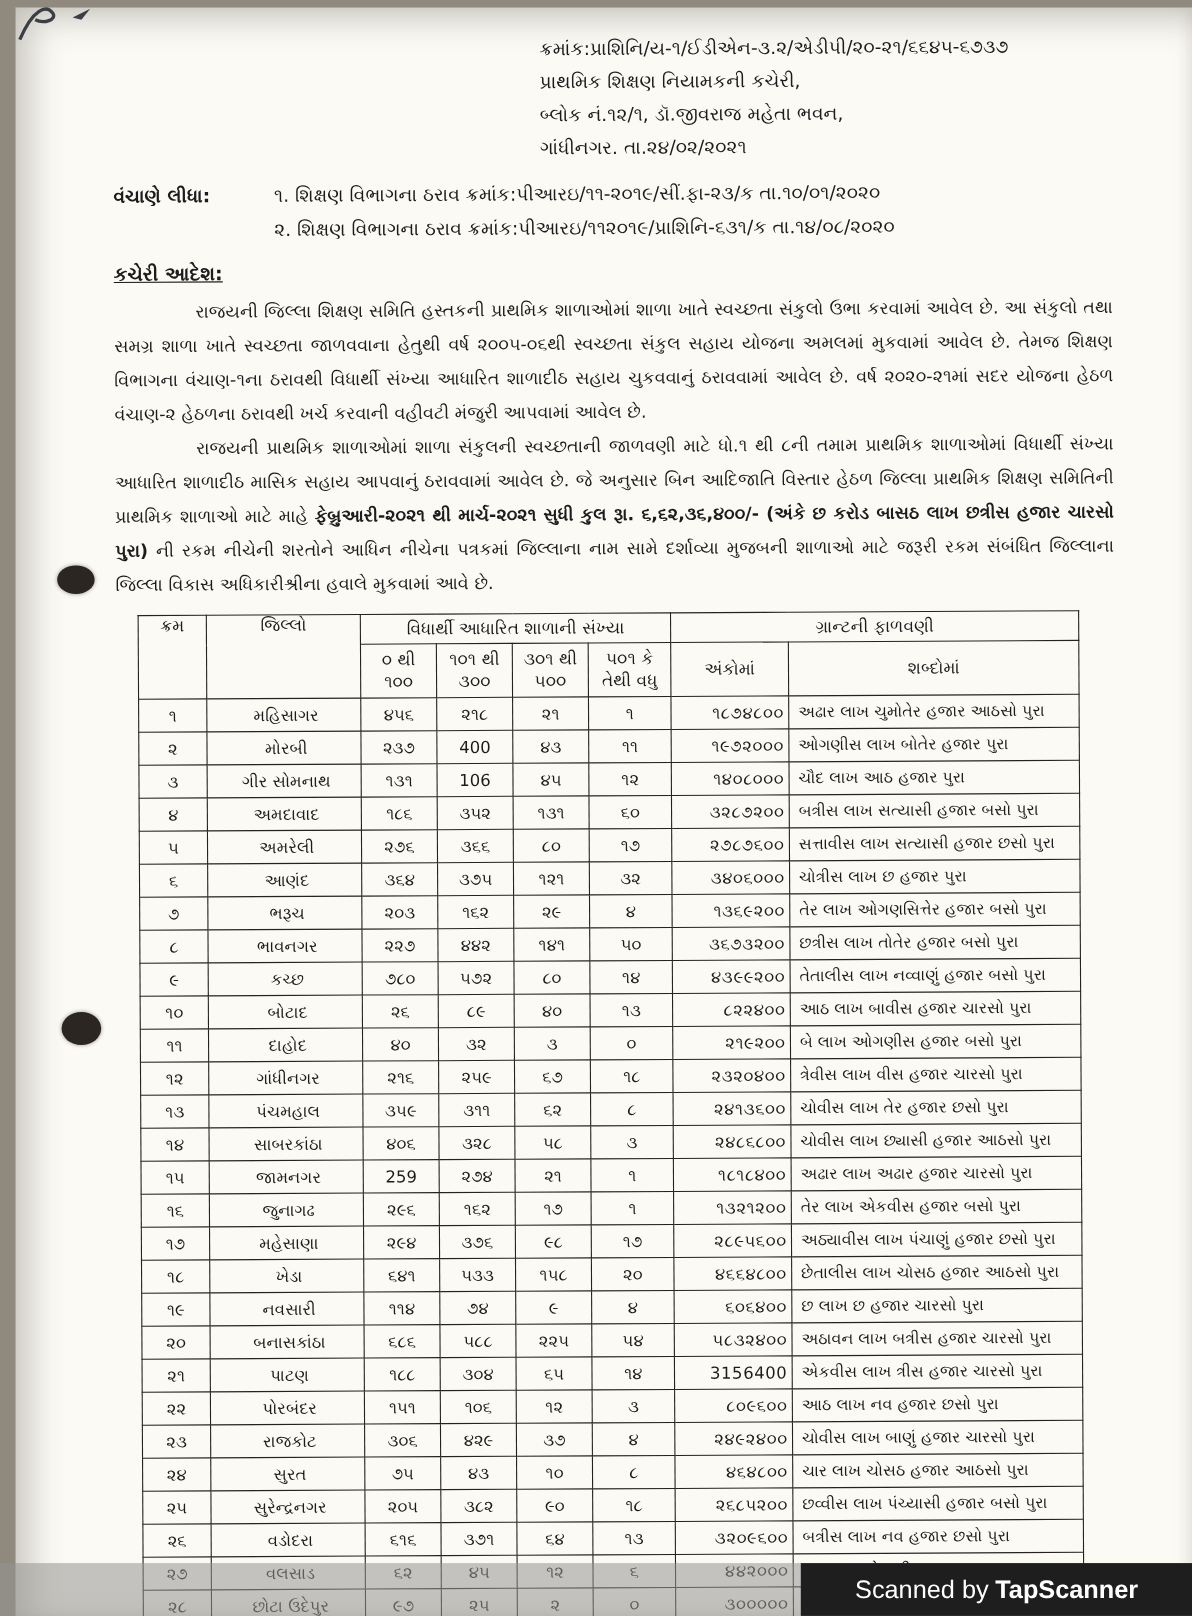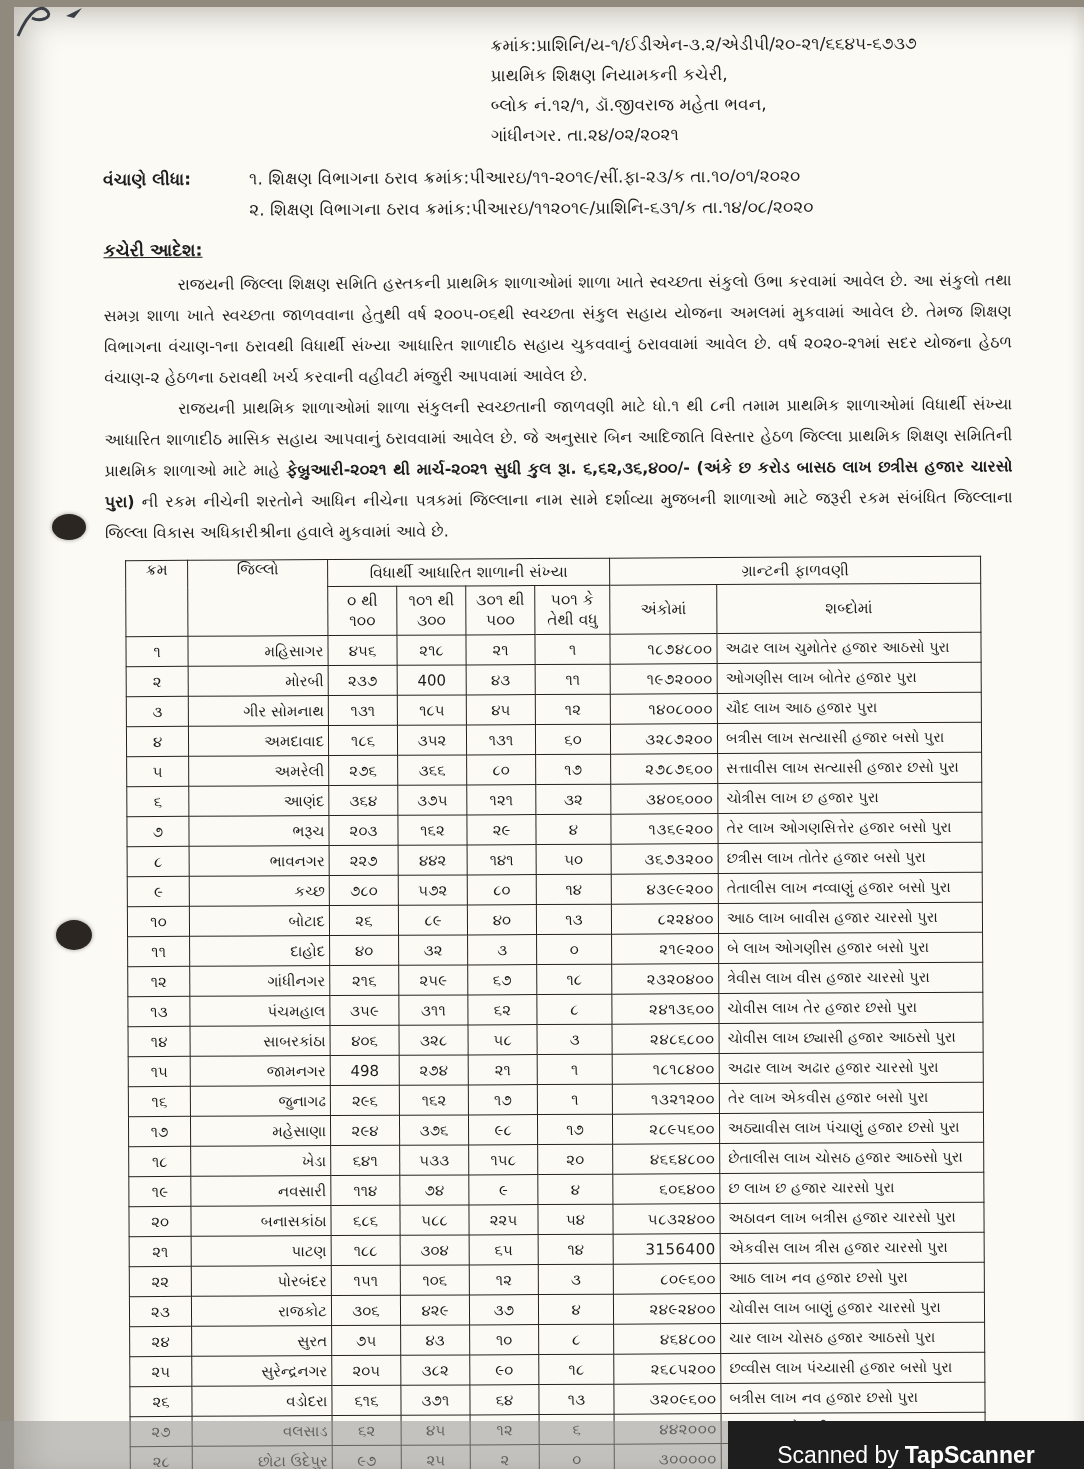--- a/index.html
+++ b/index.html
@@ -78,42 +78,42 @@
   }
   table.grant th{
     font-weight:normal;
     font-size:15.5px;
     text-align:center;
   }
   th.th-serial, th.th-district{vertical-align:top;padding-top:3px;margin-top:12px;}
   tr.group-row th{height:26px;}
   tr.sub-row th{height:48px;white-space:normal;line-height:20px;}
   table.grant td{height:29px;text-align:center;}
-  table.grant td.c1{text-align:right;padding-left:8px;}
+  table.grant td.c1{text-align:center;padding-left:8px;}
   table.grant td.c7{text-align:left;padding-left:8px;font-size:14.5px;}
   table.grant td.c6{letter-spacing:0.5px;text-align:right;}
   .hole{
     position:absolute;
     border-radius:50%;
     background:#2c2622;
     box-shadow:0 0 4px rgba(0,0,0,0.4);
   }
   .hole1{left:52px;top:514px;width:34px;height:26px;}
   .hole2{left:56px;top:920px;width:36px;height:30px;}
   .pen-scribble{position:absolute;left:12px;top:2px;}
   .wm-bar{
     position:absolute;
     left:0;right:0;bottom:0;height:48px;
     background:rgba(150,148,144,0.55);
   }
   .wm-dark{
     position:absolute;
     right:0;top:0;bottom:0;width:356px;
     background:#1e1e1e;
-    display:flex;align-items:flex-end;justify-content:center;
+    display:flex;align-items:center;justify-content:center;
     color:#ffffff;
     font-family:"Liberation Sans", sans-serif;
     font-size:23px;
   }
   .wm-dark .brand{font-weight:bold;margin-left:6px;}
 </style>
 </head>
 <body>
 
 <div class="page">
@@ -192,21 +192,21 @@
             <td class="c3">400</td>
             <td class="c4">૪૩</td>
             <td class="c5">૧૧</td>
             <td class="c6">૧૯૭૨૦૦૦</td>
             <td class="c7">ઓગણીસ લાખ બોતેર હજાર પુરા</td>
           </tr>
           <tr>
             <td class="c0">૩</td>
             <td class="c1">ગીર સોમનાથ</td>
             <td class="c2">૧૩૧</td>
-            <td class="c3">૧૮૫</td>
+            <td class="c3">106</td>
             <td class="c4">૪૫</td>
             <td class="c5">૧૨</td>
             <td class="c6">૧૪૦૮૦૦૦</td>
             <td class="c7">ચૌદ લાખ આઠ હજાર પુરા</td>
           </tr>
           <tr>
             <td class="c0">૪</td>
             <td class="c1">અમદાવાદ</td>
             <td class="c2">૧૮૬</td>
             <td class="c3">૩૫૨</td>
@@ -311,21 +311,21 @@
             <td class="c2">૪૦૬</td>
             <td class="c3">૩૨૮</td>
             <td class="c4">૫૮</td>
             <td class="c5">૩</td>
             <td class="c6">૨૪૮૬૮૦૦</td>
             <td class="c7">ચોવીસ લાખ છ્યાસી હજાર આઠસો પુરા</td>
           </tr>
           <tr>
             <td class="c0">૧૫</td>
             <td class="c1">જામનગર</td>
-            <td class="c2">498</td>
+            <td class="c2">259</td>
             <td class="c3">૨૭૪</td>
             <td class="c4">૨૧</td>
             <td class="c5">૧</td>
             <td class="c6">૧૮૧૮૪૦૦</td>
             <td class="c7">અઢાર લાખ અઢાર હજાર ચારસો પુરા</td>
           </tr>
           <tr>
             <td class="c0">૧૬</td>
             <td class="c1">જુનાગઢ</td>
             <td class="c2">૨૯૬</td>

